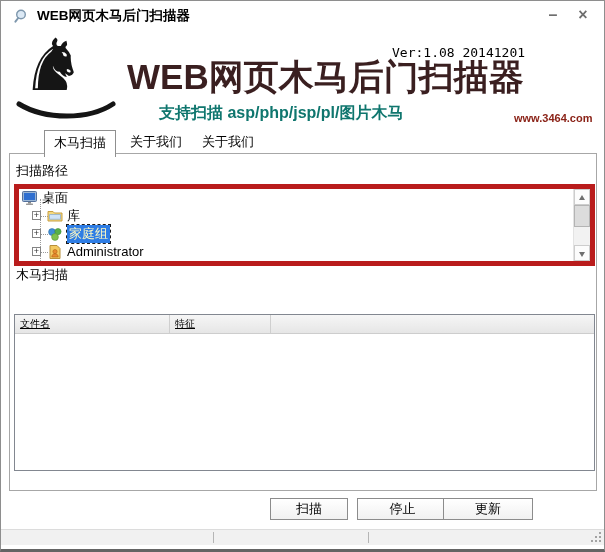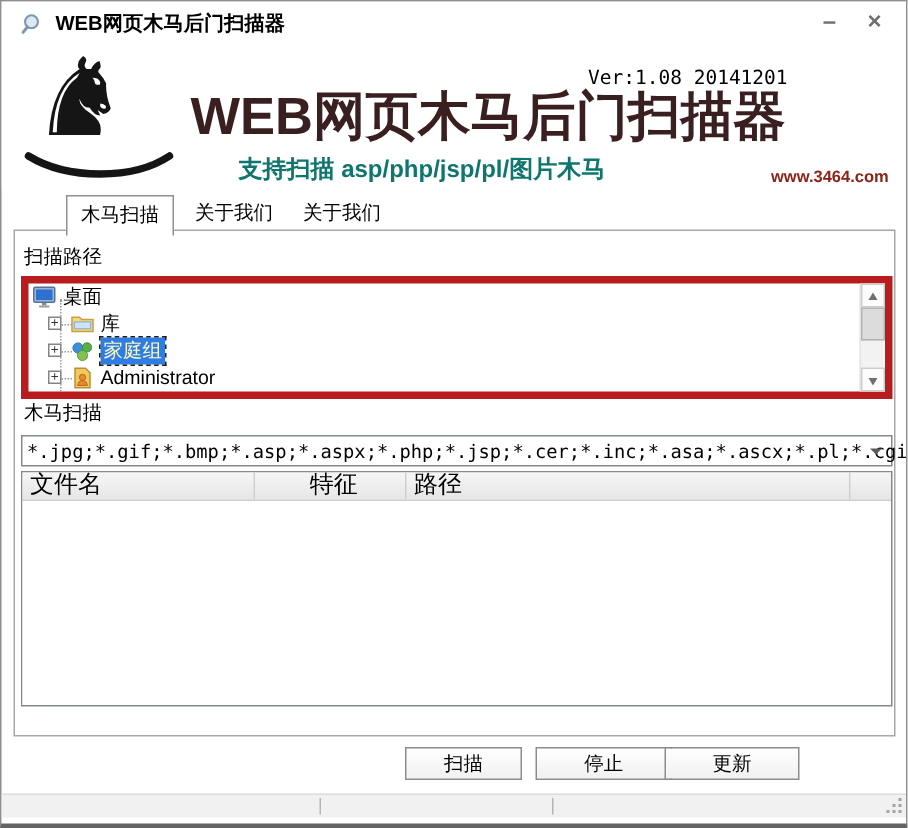--- a/index.html
+++ b/index.html
@@ -96,23 +96,23 @@
   .combo-arrow { position:absolute; right:6px; top:8px; width:0; height:0;
                  border-left:4px solid transparent; border-right:4px solid transparent;
                  border-top:4.5px solid #5a5a5a; }
 
   
   .rtable { position:absolute; left:4px; top:160px; width:581px; height:157px;
             border:1px solid #828790; background:#fff; }
   .rt-header { position:absolute; left:0; top:0; right:0; height:19px;
                background:linear-gradient(#f6f6f6,#e6e6e6); border-bottom:1px solid #cdcdcd; }
   .rt-col { position:absolute; top:0; height:18px; line-height:18px; padding-left:5px;
-            font-size:16px; border-right:1px solid #cfcfcf; white-space:nowrap; cursor:default; }
+            font-size:10px; border-right:1px solid #cfcfcf; white-space:nowrap; cursor:default;text-decoration:underline; }
   .rt-col.c1 { left:0; width:155px; }
-  .rt-col.c2 { left:155px; width:101px;text-align:center; }
+  .rt-col.c2 { left:155px; width:101px; }
   .rt-col.c3 { left:256px; width:296px; }
   .rt-col.c4 { left:552px; width:27px; border-right:none; }
   .rt-body { position:absolute; left:0; top:19px; right:0; bottom:0; background:#fff; }
 
   
   .abtn { position:absolute; top:497px; height:22px; border:1px solid #8c8c8c;
           background:linear-gradient(#ffffff,#f1f1f1); text-align:center; line-height:20px;
           font-size:13px; cursor:default; }
   .abtn.b1 { left:269px; width:78px; }
   .abtn.b2 { left:356px; width:91px; }
@@ -243,30 +243,25 @@
           </div>
         <div class="scroll-thumb"></div>
         <div class="scroll-btn down">
             <span class="tri dn"></span>
           </div>
       </div>
     </div>
 
     <div class="sec-label lbl-type">木马扫描</div>
 
-    <div class="combo">
-      <span class="combo-text">*.jpg;*.gif;*.bmp;*.asp;*.aspx;*.php;*.jsp;*.cer;*.inc;*.asa;*.ascx;*.pl;*.cgi</span>
-      <span class="combo-arrow"></span>
-    </div>
 
     <div class="rtable">
       <div class="rt-header">
         <div class="rt-col c1">文件名</div>
         <div class="rt-col c2">特征</div>
-        <div class="rt-col c3">路径</div>
         <div class="rt-col c4"></div>
       </div>
       <div class="rt-body"></div>
     </div>
   </div>
 
   <div class="abtn b1">扫描</div>
   <div class="abtn b2">停止</div>
   <div class="abtn b3">更新</div>
 

